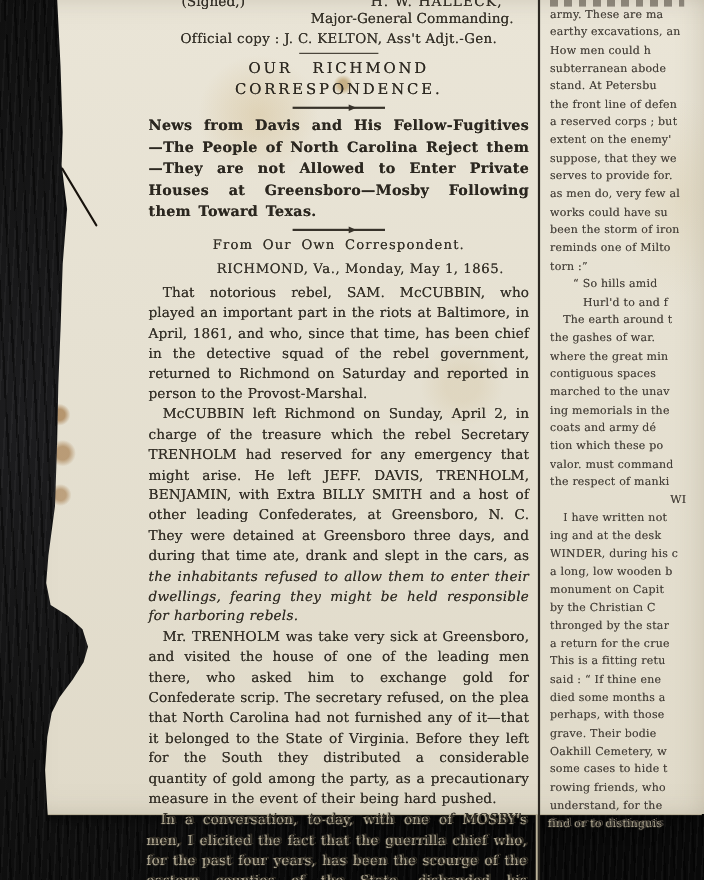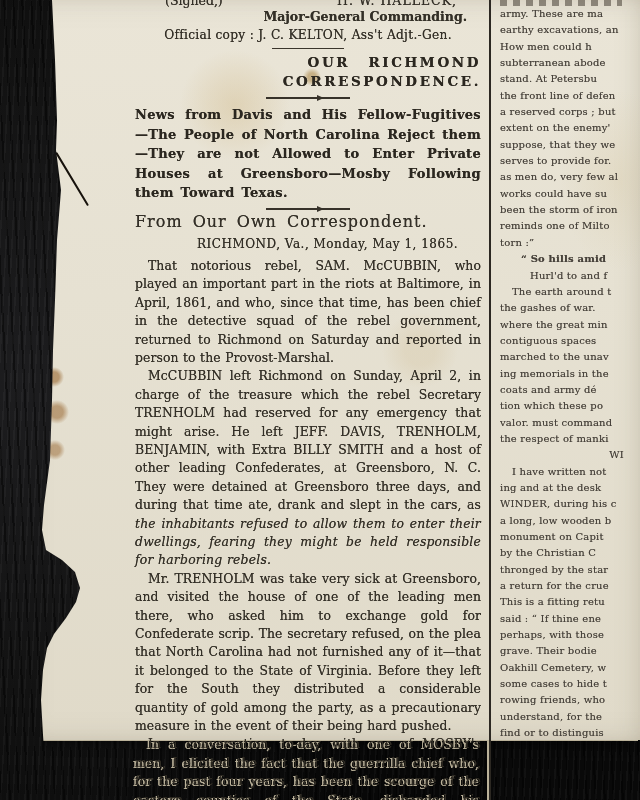--- a/index.html
+++ b/index.html
@@ -32,46 +32,46 @@
     position:absolute;left:57px;top:152px;width:62px;height:1.7px;background:#17120c;
     transform-origin:0 0;transform:rotate(59deg);border-radius:1px;
   }
   .col-rule{position:absolute;left:489px;top:0;width:2px;height:800px;background:#2c2822;}
   
   .col-left{position:absolute;left:135px;top:0;width:346px;
     text-shadow:0 0 .4px rgba(45,40,30,.8);}
   .sig-row{display:flex;justify-content:space-between;margin-top:-7px;padding:0 24px 0 30px;
     font-size:12.5px;line-height:16px;}
   .sig-name{letter-spacing:1px;}
-  .majgen{text-align:right;padding-right:14px;font-size:12.5px;line-height:16px;font-weight:bold;}
+  .majgen{text-align:right;padding-right:14px;font-size:12.5px;line-height:16px;}
   .official{text-align:center;font-size:12.2px;line-height:16px;margin-top:2px;letter-spacing:.3px;}
   .thin-rule{width:72px;height:1.4px;background:#3a352c;margin:5px auto 0;}
-  .section-head{margin-top:4px;text-align:right;font-weight:700;font-size:13.5px;line-height:19px;
+  .section-head{margin-top:4px;text-align:center;font-weight:400;font-size:13.5px;line-height:19px;
     letter-spacing:2.6px;word-spacing:11px;color:#2b2720;}
   .divider{position:relative;width:84px;height:2px;background:#37322a;margin:6px auto 0;}
   .divider:after{content:"";position:absolute;right:26px;top:-2.2px;border-left:7px solid #37322a;
     border-top:3.2px solid transparent;border-bottom:3.2px solid transparent;}
   .subhead{margin:6px 0 0;font-weight:700;font-size:13px;line-height:19.5px;text-align:justify;
     letter-spacing:.3px;word-spacing:2px;color:#2b2720;}
   .divider2{margin-top:5px;}
-  .byline{margin-top:4px;text-align:left;font-size:16px;line-height:16px;letter-spacing:1px;word-spacing:4px;}
+  .byline{margin-top:4px;text-align:center;font-size:12px;line-height:16px;letter-spacing:1px;word-spacing:4px;}
   .dateline{margin-top:6px;padding-left:62px;font-size:12px;line-height:16px;letter-spacing:.5px;}
   .body-text{margin-top:5px;}
   .body-text p{margin:0;font-size:12.4px;line-height:18.4px;text-align:justify;text-indent:13px;
     letter-spacing:.1px;word-spacing:.4px;}
   .body-text i{letter-spacing:.2px;}
   
   .col-right{position:absolute;left:500px;top:0;width:140px;height:800px;overflow:hidden;
     color:#45403a;text-shadow:0 0 .6px rgba(70,62,50,.6);}
   .rc-smudge{height:6px;width:122px;margin-top:0;
     background:repeating-linear-gradient(90deg, rgba(55,48,38,.5) 0 7px, transparent 7px 13px);
     filter:blur(.5px);}
   .rline{font-size:10px;line-height:16.35px;white-space:nowrap;overflow:hidden;letter-spacing:.2px;}
   .ind1{padding-left:12px;}
-  .ind2{padding-left:21px;font-weight:bold;}
+  .ind2{padding-left:21px;}
   .ind3{padding-left:30px;}
   .right{text-align:right;padding-right:16px;}
 </style>
 </head>
 <body>
 
 <div class="stage">
   <div class="paper">
 
     <div class="crack"></div>
@@ -134,20 +134,21 @@
         <div class="rline ind1">I have written not</div>
         <div class="rline">ing and at the desk</div>
         <div class="rline">WINDER, during his c</div>
         <div class="rline">a long, low wooden b</div>
         <div class="rline">monument on Capit</div>
         <div class="rline">by the Christian C</div>
         <div class="rline">thronged by the star</div>
         <div class="rline">a return for the crue</div>
         <div class="rline">This is a fitting retu</div>
         <div class="rline">said : “ If thine ene</div>
+        <div class="rline">died some months a</div>
         <div class="rline">perhaps, with those</div>
         <div class="rline">grave.  Their bodie</div>
         <div class="rline">Oakhill Cemetery, w</div>
         <div class="rline">some cases to hide t</div>
         <div class="rline">rowing friends, who</div>
         <div class="rline">understand, for the</div>
         <div class="rline">find or to distinguis</div>
       </div>
 
   </div>

